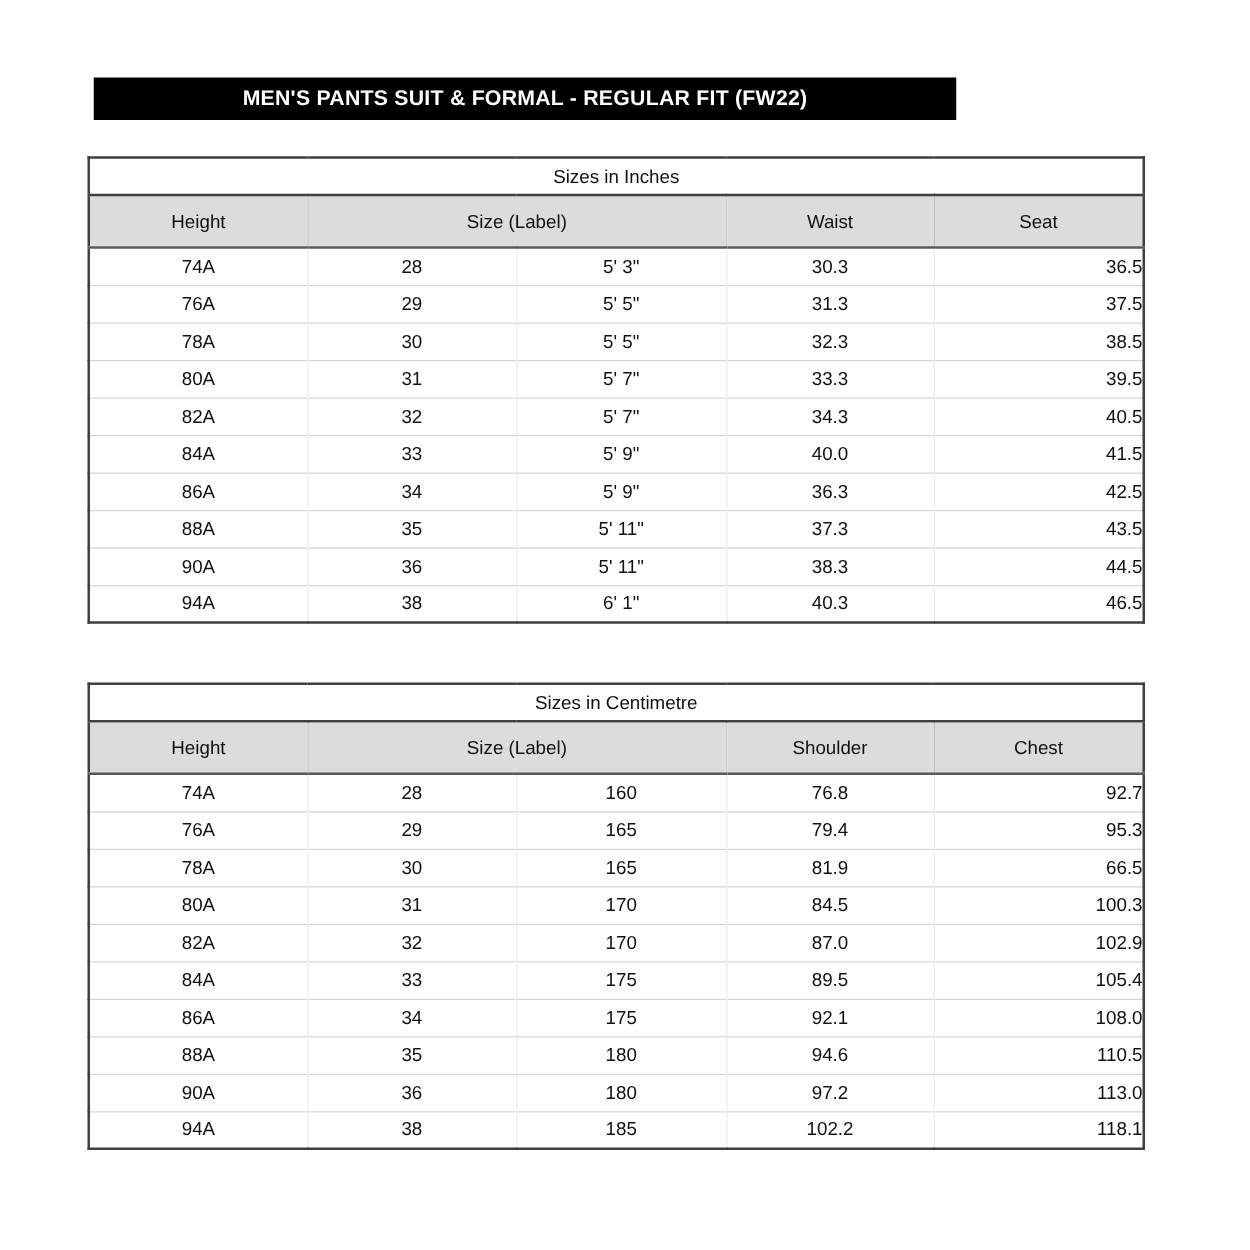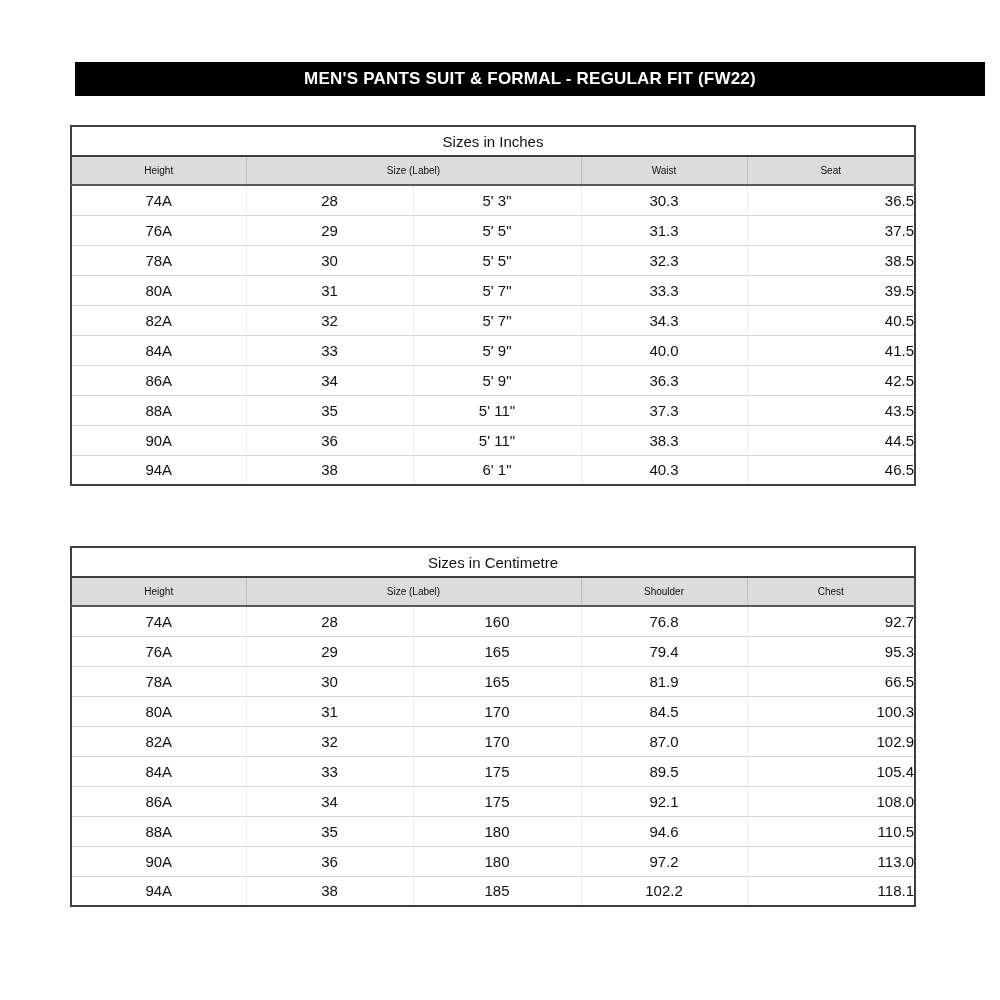--- a/index.html
+++ b/index.html
@@ -12,21 +12,21 @@
     --col-line:#ececec;
     --header-col-line:#bfbfbf;
     --text:#111111;
   }
   *{margin:0;padding:0;box-sizing:border-box;}
   html,body{width:1000px;height:1000px;background:#ffffff;
     font-family:"Liberation Sans","DejaVu Sans",sans-serif;color:var(--text);}
   .canvas{position:relative;width:1000px;height:1000px;background:#ffffff;overflow:hidden;}
 
   .banner{
-    position:absolute;left:75px;top:62px;width:910px;height:34px;
+    position:absolute;left:75px;top:62px;width:690px;height:34px;
     background:var(--banner-bg);color:var(--banner-text);
     display:flex;align-items:center;justify-content:center;
     font-size:17px;font-weight:bold;letter-spacing:.2px;
   }
 
   .size-table{
     position:absolute;left:70px;width:845px;
     border-collapse:collapse;table-layout:fixed;
     border:2px solid var(--outer-border);
     font-size:15px;
@@ -37,25 +37,25 @@
   .size-table td,.size-table th{
     text-align:center;vertical-align:middle;font-weight:normal;
     overflow:hidden;white-space:nowrap;
   }
   .title-row td{
     height:30px;background:#ffffff;
     border-bottom:2px solid var(--outer-border);
     font-size:15px;
   }
   .header-row th{
-    height:29px;background:var(--header-bg);
+    height:42px;background:var(--header-bg);
     border-bottom:2px solid var(--header-rule);
     border-left:1px solid var(--header-col-line);
     border-right:1px solid var(--header-col-line);
-    font-size:10px;
+    font-size:15px;
   }
   .header-row th:first-child{border-left:none;}
   .header-row th:last-child{border-right:none;}
   .size-table tbody td{
     height:30px;background:#ffffff;
     border-top:1px solid var(--row-line);
     border-left:1px solid var(--col-line);
     border-right:1px solid var(--col-line);
   }
   .size-table tbody tr:first-child td{border-top:none;margin-left:24px;}

